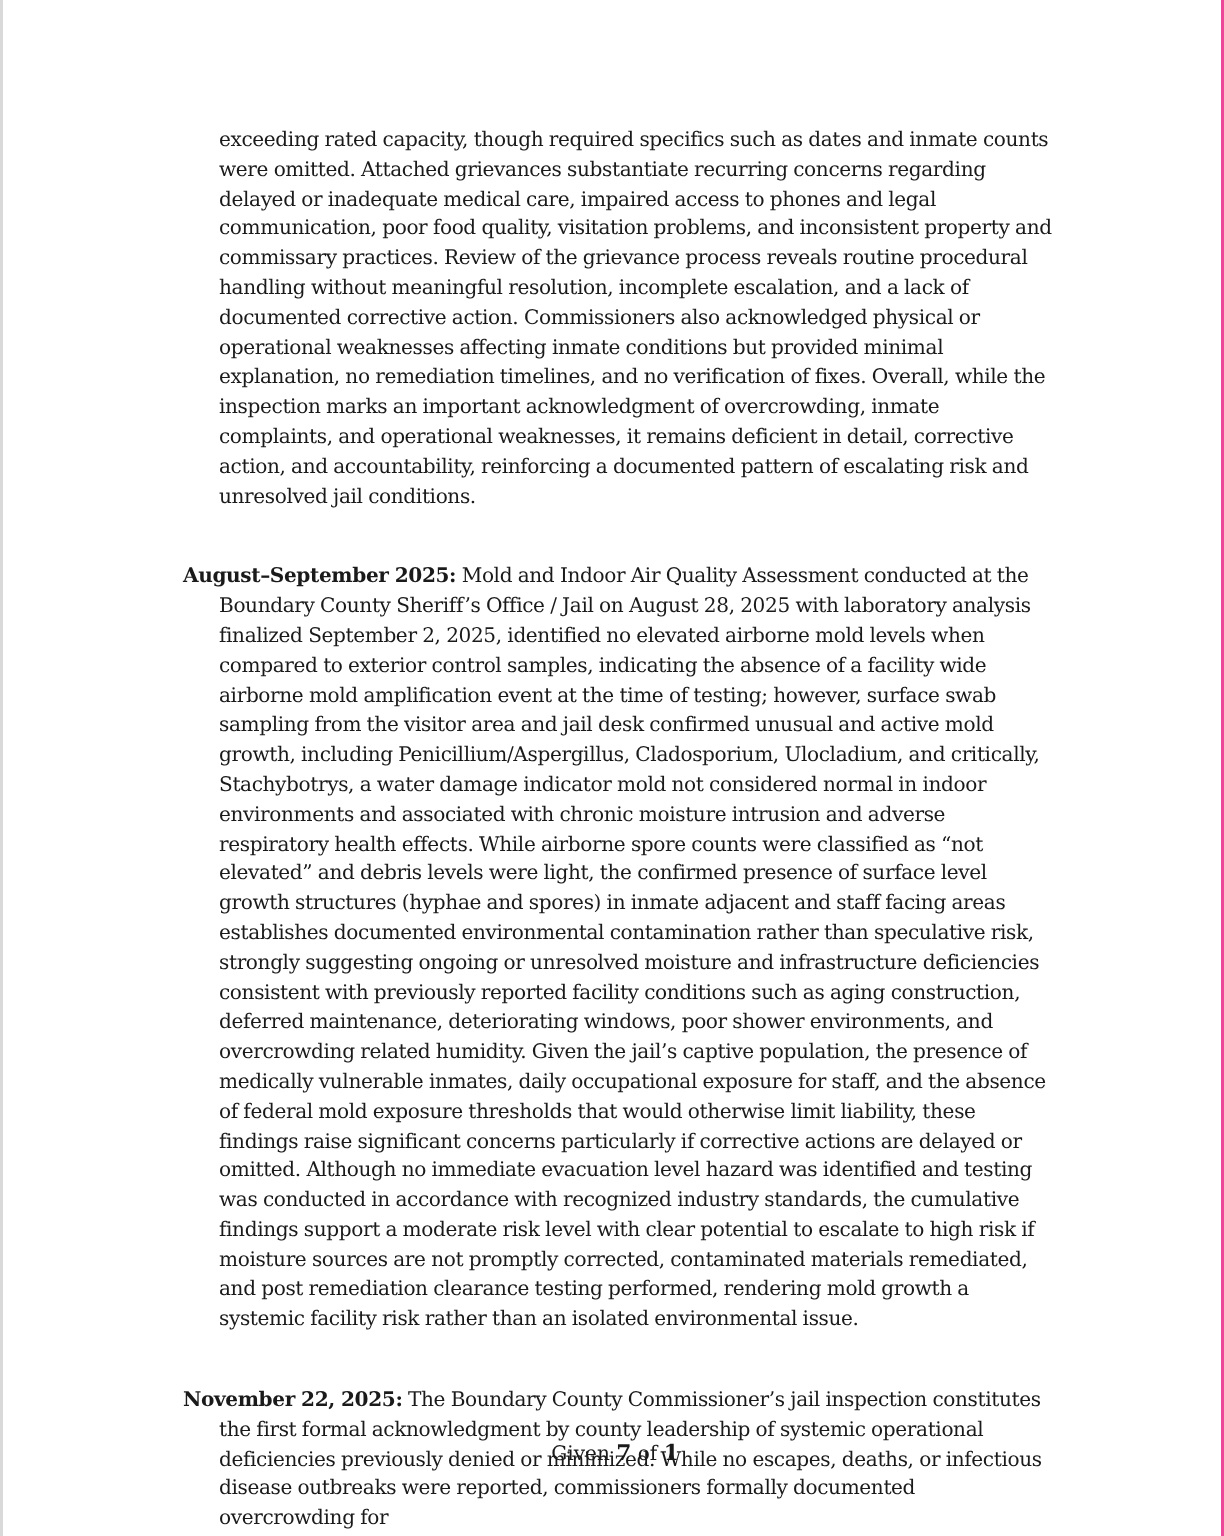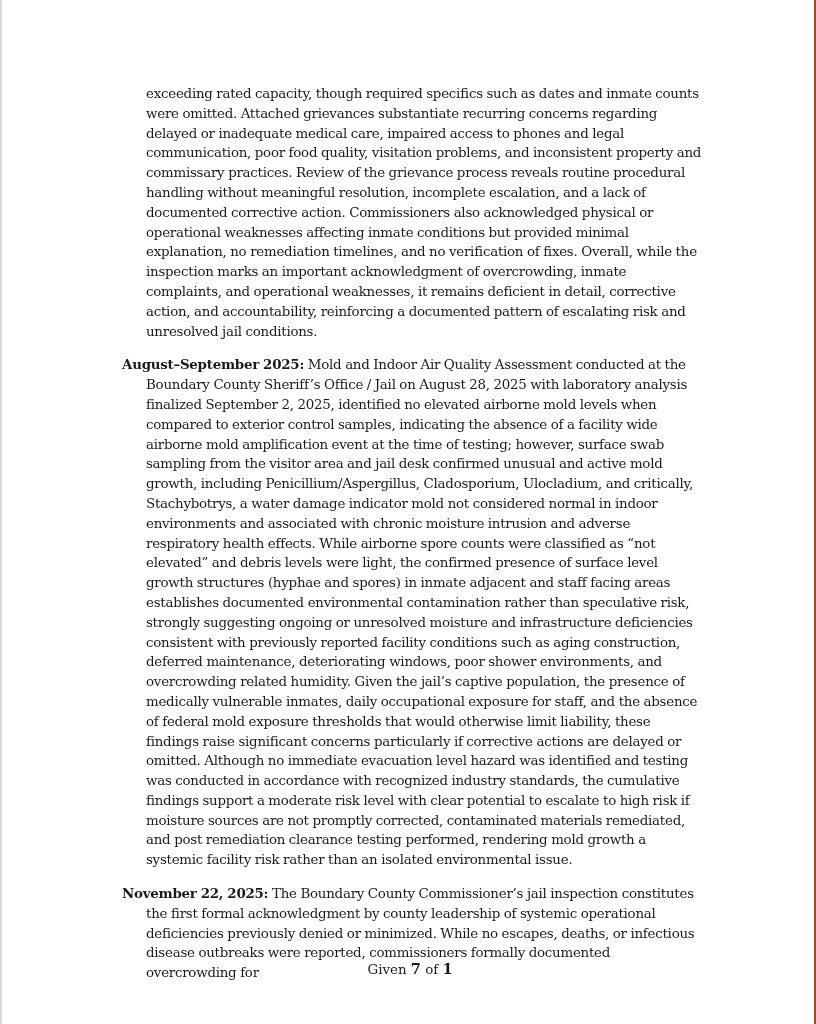--- a/index.html
+++ b/index.html
@@ -14,21 +14,21 @@
       overflow: hidden;
     }
     .page {
       position: absolute;
       left: 0; top: 0;
       width: 816px;
       height: 1024px;
       background: #ffffff;
       box-sizing: border-box;
       border-left: 2px solid #d9d9d9;
-      border-right: 2px solid #c2410c;
+      border-right: 2px solid #ec4899;
     }
     .content {
       position: absolute;
       left: 120px;
       top: 84px;
       width: 580px;
       font-family: "DejaVu Serif", "Liberation Serif", serif;
       font-size: 13.4px;
       line-height: 19.8px;
       color: #1a1a1a;
@@ -38,21 +38,21 @@
       padding-left: 24px;
       text-indent: -24px;
       text-align: left;
       letter-spacing: -0.25px;
       word-spacing: -0.3px;
     }
     .para.continuation {
       text-indent: 0;
     }
     .para + .para {
-      margin-top: 14px;
+      margin-top: 34px;
     }
     .entry-date {
       font-weight: bold;
     }
     .footer {
       position: absolute;
       left: 0;
       width: 816px;
       top: 960px;
       text-align: center;

